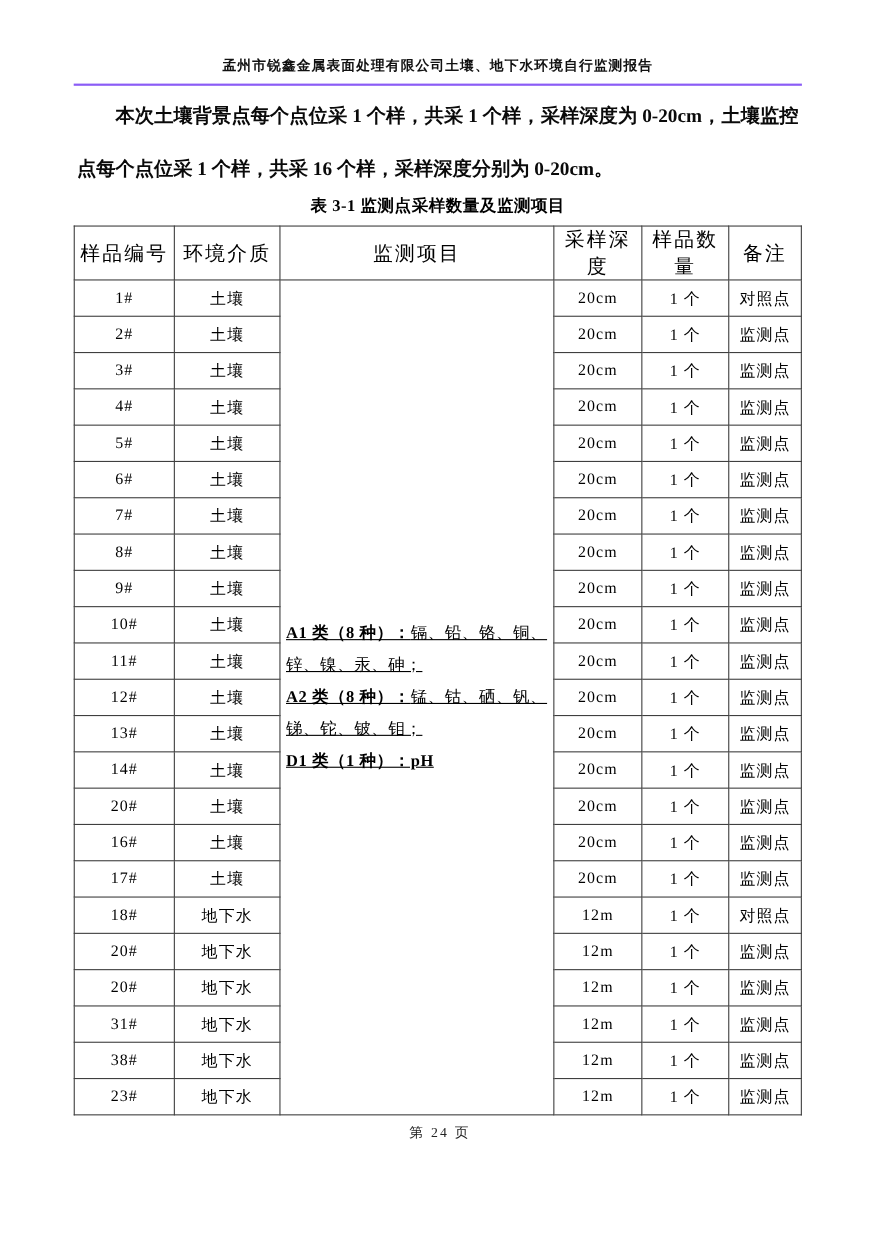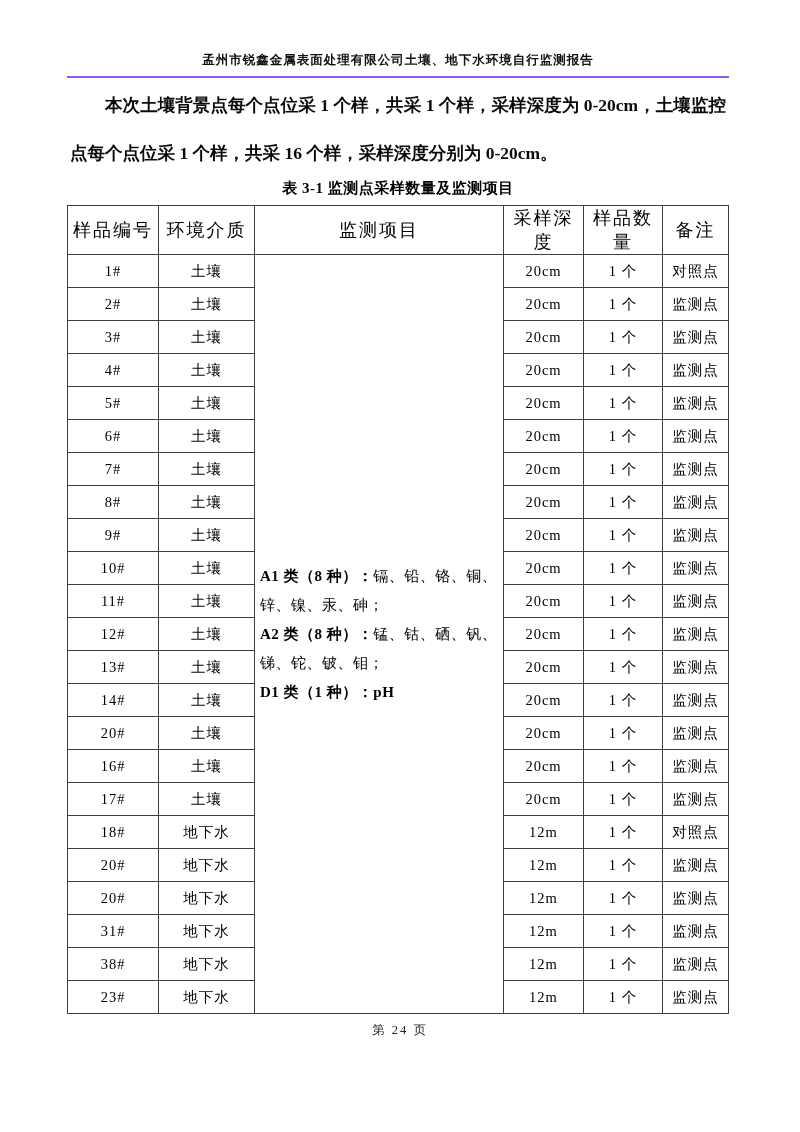--- a/index.html
+++ b/index.html
@@ -57,20 +57,21 @@
     height:33px;
     overflow:hidden;
     letter-spacing:1px;
   }
   .monitor-table th { font-size:18px; letter-spacing:2px; }
   .project-cell {
     text-align:left !important;
     vertical-align:middle;
     padding:0 5px 0 5px;
     letter-spacing:0 !important;
+    text-decoration:underline;
   }
   .proj-block {
     font-size:15px;
     line-height:29px;
     text-align:left;
     letter-spacing:0.5px;
   }
   .b { font-weight:bold; }
 
   .page-footer {

